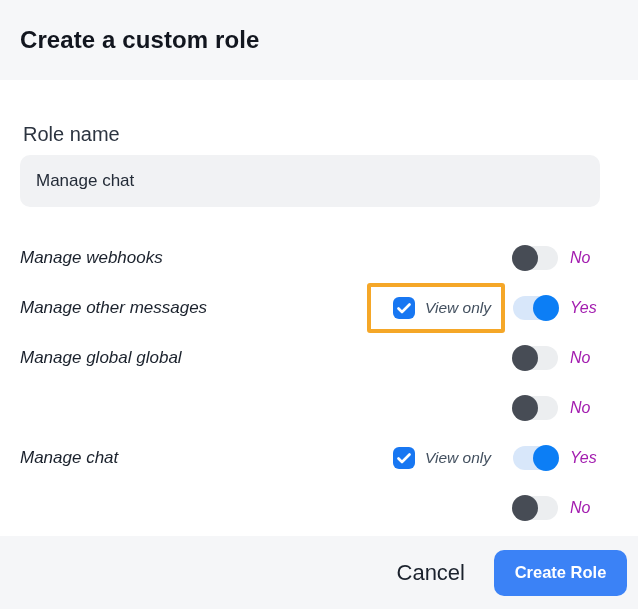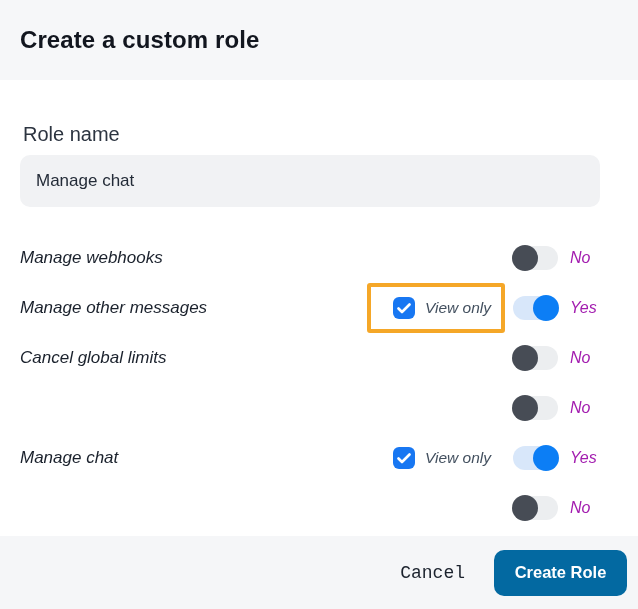--- a/index.html
+++ b/index.html
@@ -100,28 +100,28 @@
   }
   
   .dlg-footer {
     flex: 0 0 73px; height: 73px;
     background: #f5f6f8;
     display: flex; align-items: center; justify-content: flex-end;
     padding: 0 11px 0 0; box-sizing: border-box;
   }
   .btn-cancel {
     background: transparent; border: none;
-    font-family: Liberation Mono, monospace;
-    font-size: 18px; color: #1b222d;
+    font-family: Liberation Sans, sans-serif;
+    font-size: 22px; color: #1b222d;
     padding: 10px 14px; margin-right: 15px;
     cursor: pointer;
   }
   .btn-create {
     width: 133px; height: 46px;
-    background: #0369a1; border: none; border-radius: 10px;
+    background: #3b82f6; border: none; border-radius: 10px;
     font-family: "Liberation Sans", sans-serif;
     font-size: 16.5px; font-weight: 600; color: #ffffff;
     cursor: pointer;
   }
 </style>
 </head>
 <body>
 
 <div class="dialog">
 
@@ -158,21 +158,21 @@
             <span class="viewonly-label">View only</span>
           </div>
           <div class="toggle on">
               <div class="knob"></div>
             </div>
           <span class="toggle-state">Yes</span>
         </div>
       </div>
 
       <div class="perm-row">
-        <span class="perm-label">Cancel global limits</span>
+        <span class="perm-label">Manage global global</span>
         <div class="row-controls">
           <div class="toggle">
               <div class="knob"></div>
             </div>
           <span class="toggle-state">No</span>
         </div>
       </div>
 
       <div class="perm-row">
         <div class="row-controls">

